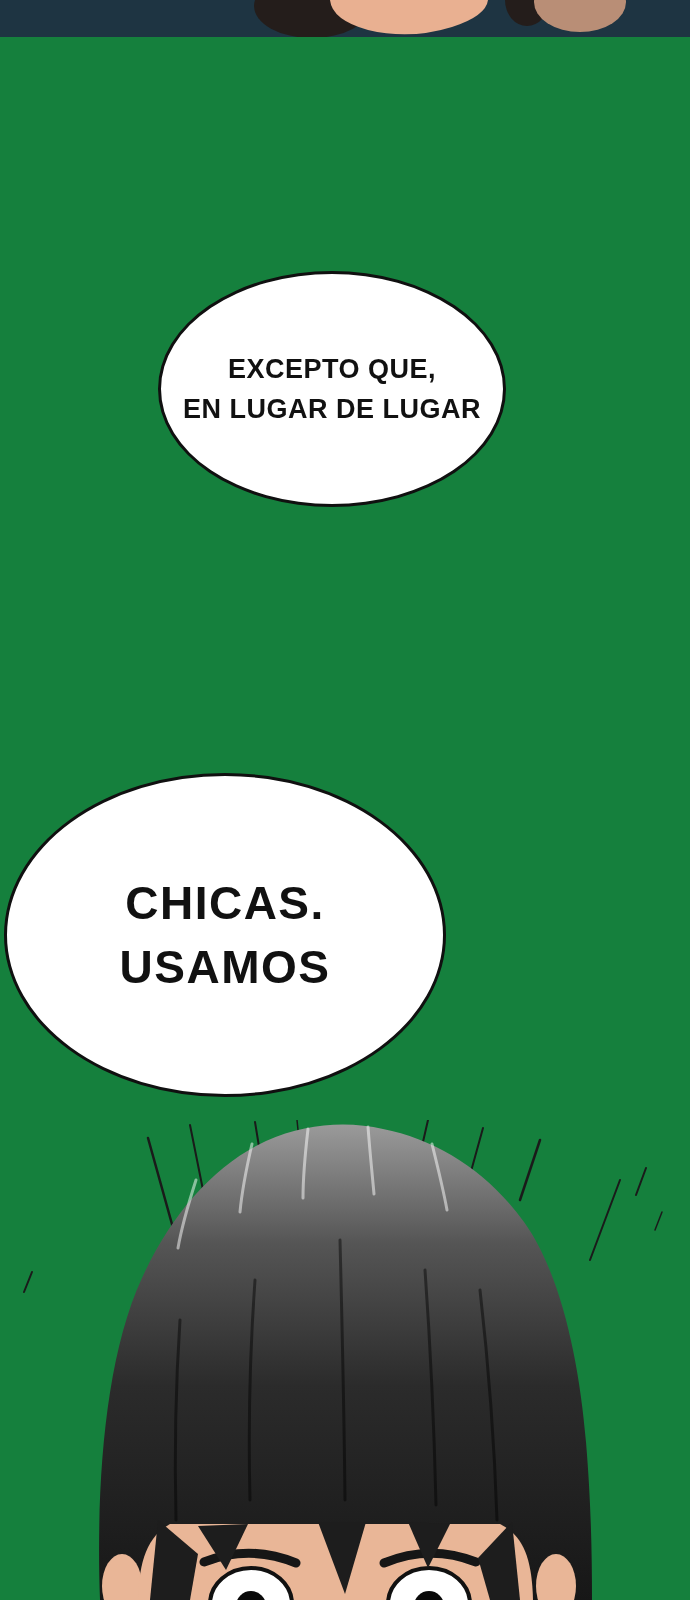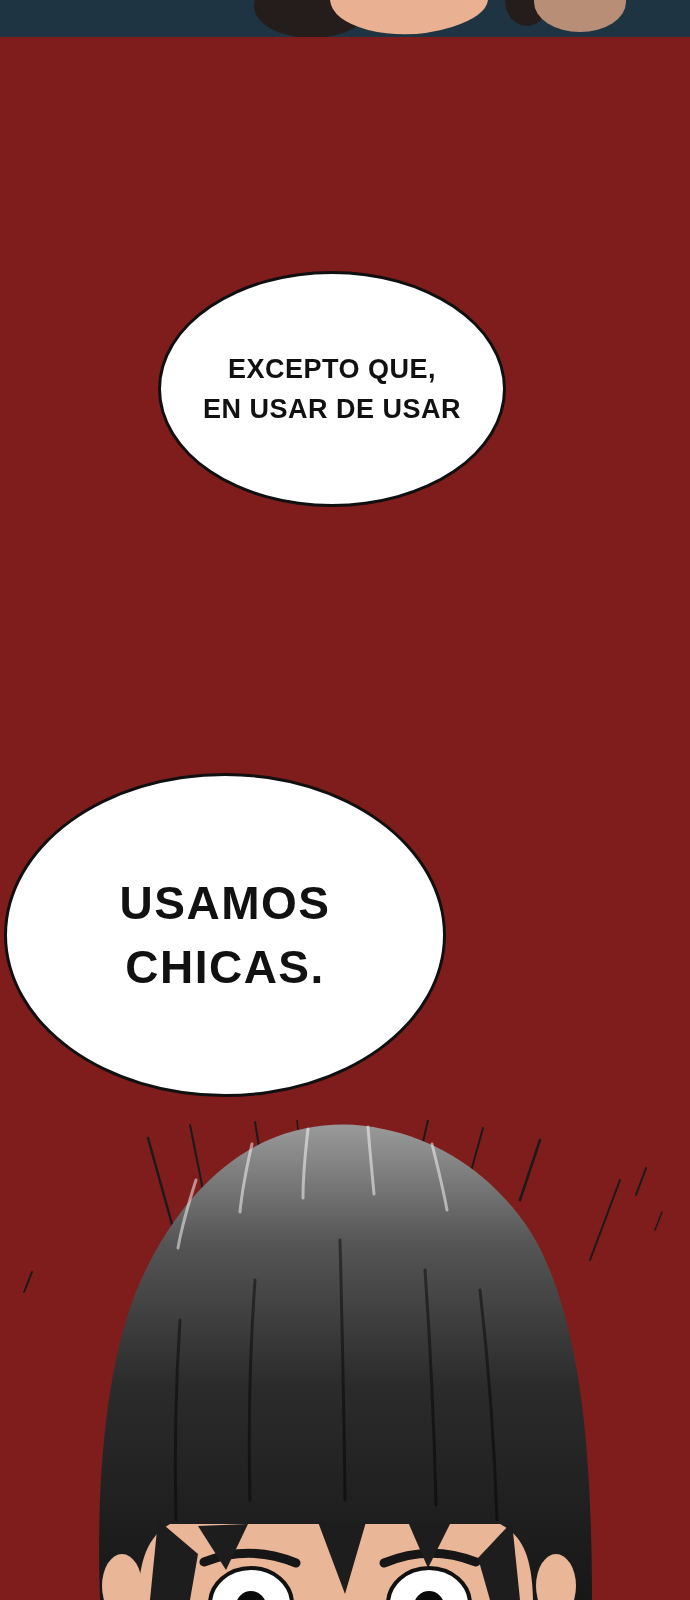--- a/index.html
+++ b/index.html
@@ -1,20 +1,20 @@
 <!DOCTYPE html>
 <html><head>
 <meta charset="utf-8">
 <style>
   html,body{margin:0;padding:0;background:#ffffff;}
   .page{
     position:relative;
     width:690px;
     height:1600px;
-    background:#7f1d1d;
+    background:#15803d;
     overflow:hidden;
     font-family:"Liberation Sans", sans-serif;
   }
   .top-panel{
     position:absolute;top:0;left:0;width:690px;height:37px;
   }
   .bubble{
     position:absolute;
     background:#ffffff;
     border:3px solid #101010;
@@ -47,28 +47,28 @@
       <ellipse cx="312" cy="6" rx="58" ry="32" fill="#241d1b"></ellipse>
       <path d="M330,0 Q332,20 368,30 Q410,40 452,27 Q486,16 488,0 Z" fill="#e9b091"></path>
       <ellipse cx="527" cy="0" rx="22" ry="26" fill="#241d1b"></ellipse>
       <ellipse cx="580" cy="2" rx="46" ry="30" fill="#b98e76"></ellipse>
     </svg>
   </div>
 
   <div class="bubble bubble1">
     <div class="bubble-text">
       <span>EXCEPTO QUE,</span>
-      <span>EN USAR DE USAR</span>
+      <span>EN LUGAR DE LUGAR</span>
     </div>
   </div>
 
   <div class="bubble bubble2">
     <div class="bubble-text">
+      <span>CHICAS.</span>
       <span>USAMOS</span>
-      <span>CHICAS.</span>
     </div>
   </div>
 
   <div class="bottom-art">
     <svg width="690" height="480" viewBox="0 0 690 480">
       <defs>
         <linearGradient id="hairGrad" x1="0" y1="0" x2="0" y2="1">
           <stop offset="0" stop-color="#9a9a9a"></stop>
           <stop offset="0.25" stop-color="#555555"></stop>
           <stop offset="0.55" stop-color="#2b2b2b"></stop>

